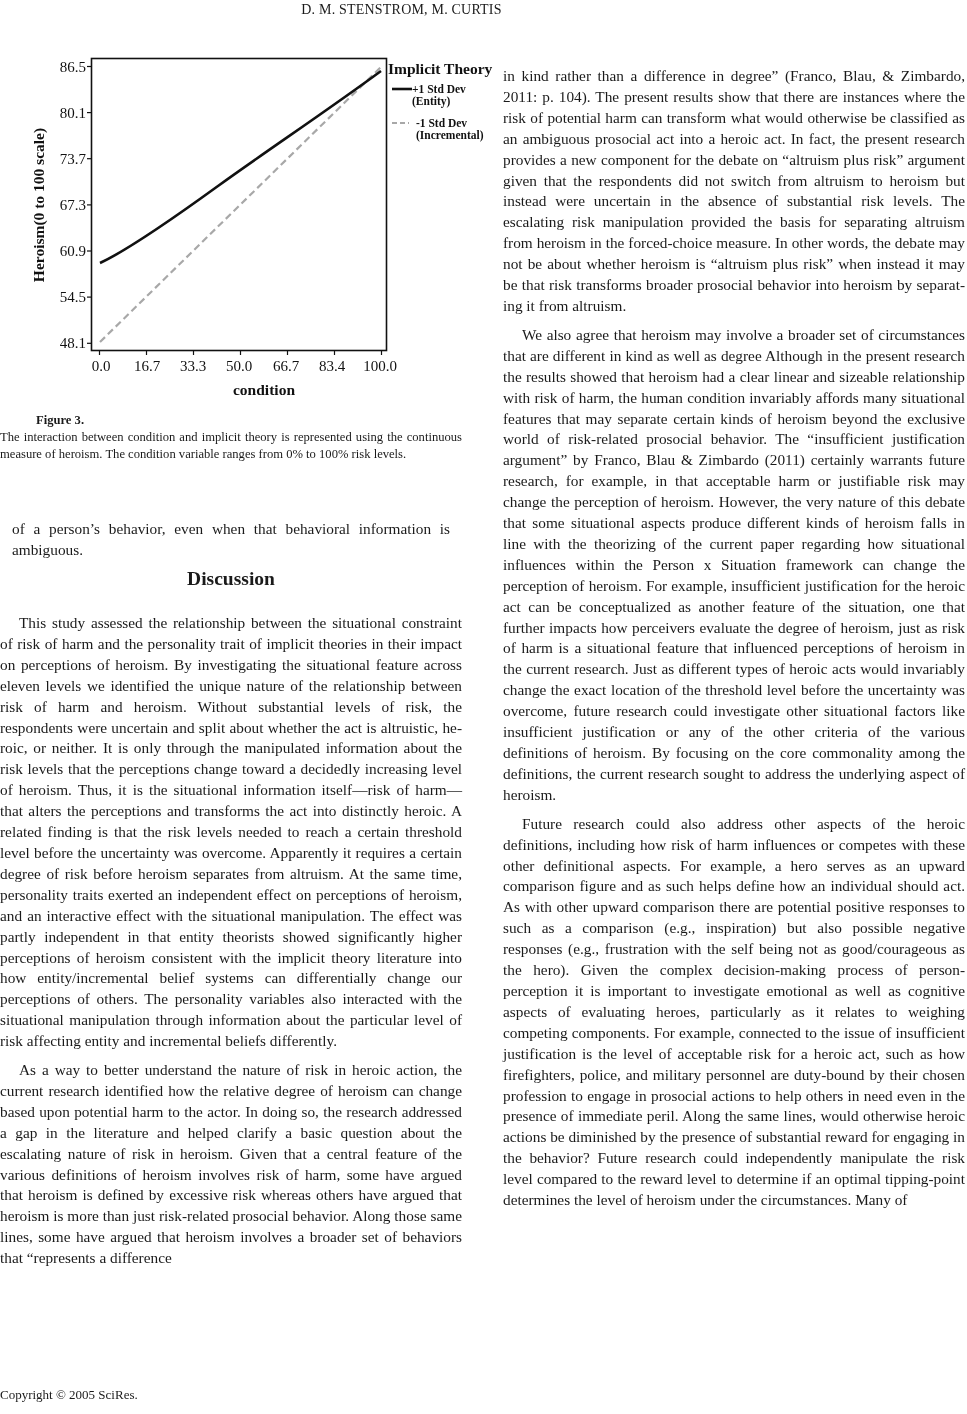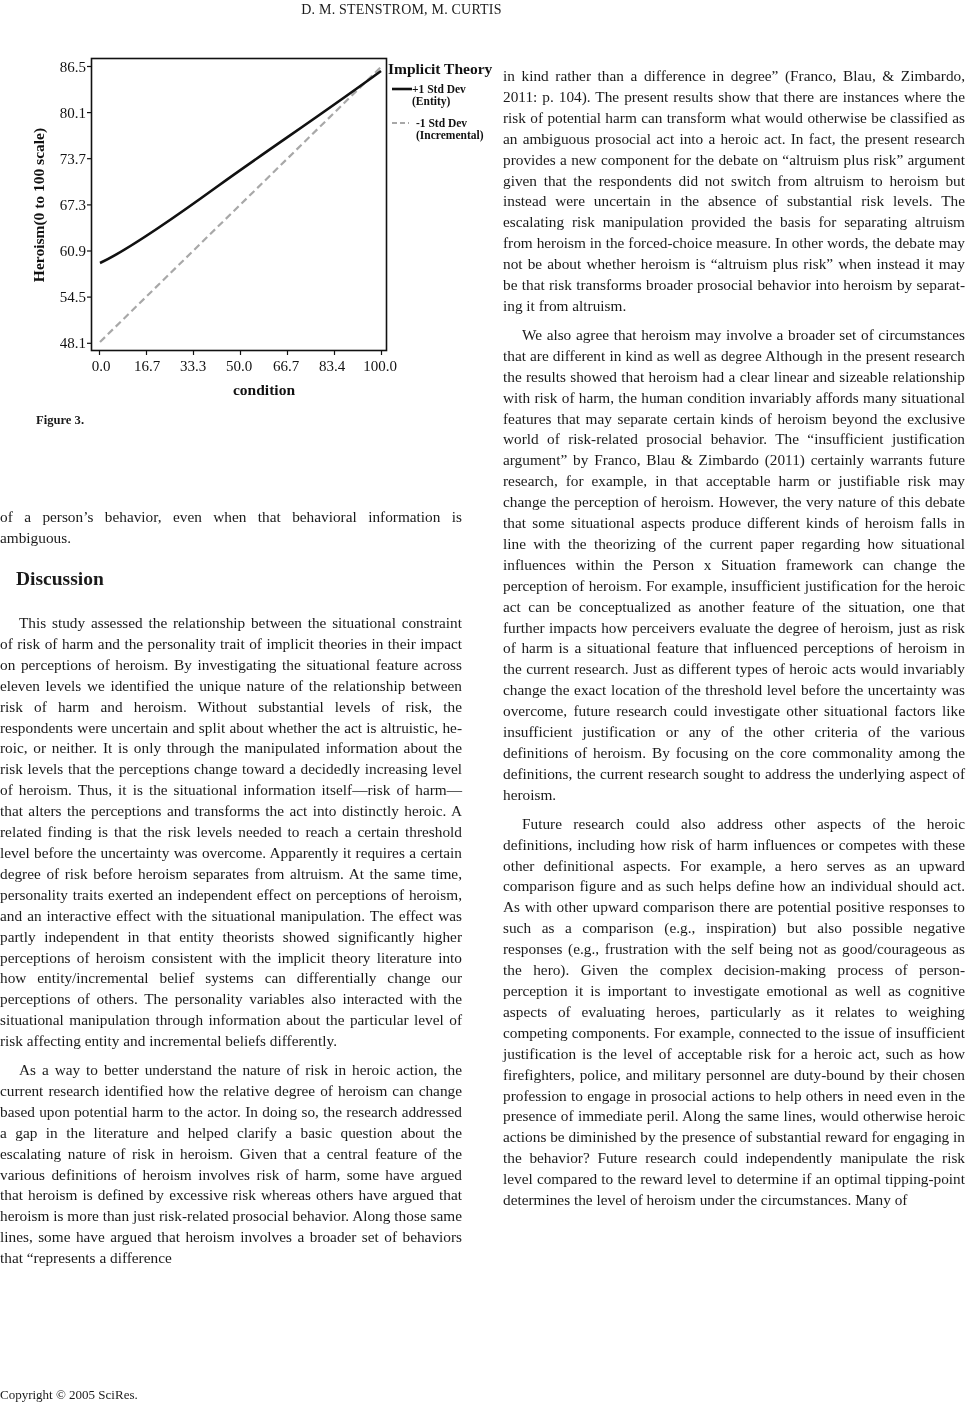--- a/index.html
+++ b/index.html
@@ -17,28 +17,28 @@
   .figure svg { display: block; }
 
   .caption {
     position: absolute; left: 0; top: 412px; width: 462px;
     font-size: 12.6px; line-height: 17px; text-align: justify;
   }
   .caption-title { font-weight: bold; display: block; padding-left: 36px; }
 
   .body-text {
     font-size: 15.3px; line-height: 20.9px; text-align: justify;
-    hyphens: manual; margin: 0;
+    hyphens: manual; margin: 12px;
   }
   .body-text.indent { text-indent: 19px; margin-top: 8px; }
 
   .left-cont { position: absolute; left: 0; top: 507px; width: 462px; }
   .heading {
     position: absolute; left: 0; top: 568px; width: 462px;
-    text-align: left; font-weight: bold; font-size: 19.5px; margin-left: 16px;
+    text-align: center; font-weight: bold; font-size: 19.5px;
   }
   .left-body { position: absolute; left: 0; top: 605px; width: 462px; }
   .left-body p { margin: 0 0 1px 0; }
 
   .right-body { position: absolute; left: 503px; top: 66px; width: 462px; }
   .right-body p { margin: 0 0 1px 0; }
 
   .footer {
     position: absolute; top: 1387px; left: 0; width: 967px;
     font-size: 13px;
@@ -109,20 +109,21 @@
       <text class="chart-text" x="384" y="105" font-size="11.5" font-weight="bold">(Entity)</text>
       <line x1="364" y1="123" x2="381" y2="123" stroke="#a8a8a8" stroke-width="2" stroke-dasharray="5,3"></line>
       <text class="chart-text" x="388" y="127" font-size="11.5" font-weight="bold">-1 Std Dev</text>
       <text class="chart-text" x="388" y="139" font-size="11.5" font-weight="bold">(Incremental)</text>
     </g>
   </svg>
 </div>
 
 <div class="caption">
   <span class="caption-title">Figure 3.</span>
+  <span>The interaction between condition and implicit theory is represented using the continuous measure of heroism. The condition variable ranges from 0% to 100% risk levels.</span>
 </div>
 
 <div class="left-cont">
   <p class="body-text">of a person’s behavior, even when that behavioral information is ambiguous.</p>
 </div>
 
 <div class="heading">Discussion</div>
 
 <div class="left-body">
   <p class="body-text indent">This study assessed the relationship between the situational constraint of risk of harm and the personality trait of implicit theories in their impact on perceptions of heroism. By investi­gating the situational feature across eleven levels we identified the unique nature of the relationship between risk of harm and heroism. Without substantial levels of risk, the respondents were uncertain and split about whether the act is altruistic, he­roic, or neither. It is only through the manipulated information about the risk levels that the perceptions change toward a de­cidedly increasing level of heroism. Thus, it is the situational information itself—risk of harm—that alters the perceptions and transforms the act into distinctly heroic. A related finding is that the risk levels needed to reach a certain threshold level before the uncertainty was overcome. Apparently it requires a certain degree of risk before heroism separates from altruism. At the same time, personality traits exerted an independent effect on perceptions of heroism, and an interactive effect with the situational manipulation. The effect was partly independent in that entity theorists showed significantly higher perceptions of heroism consistent with the implicit theory literature into how entity/incremental belief systems can differentially change our perceptions of others. The personality variables also inter­acted with the situational manipulation through information about the particular level of risk affecting entity and incre­mental beliefs differently.</p>

